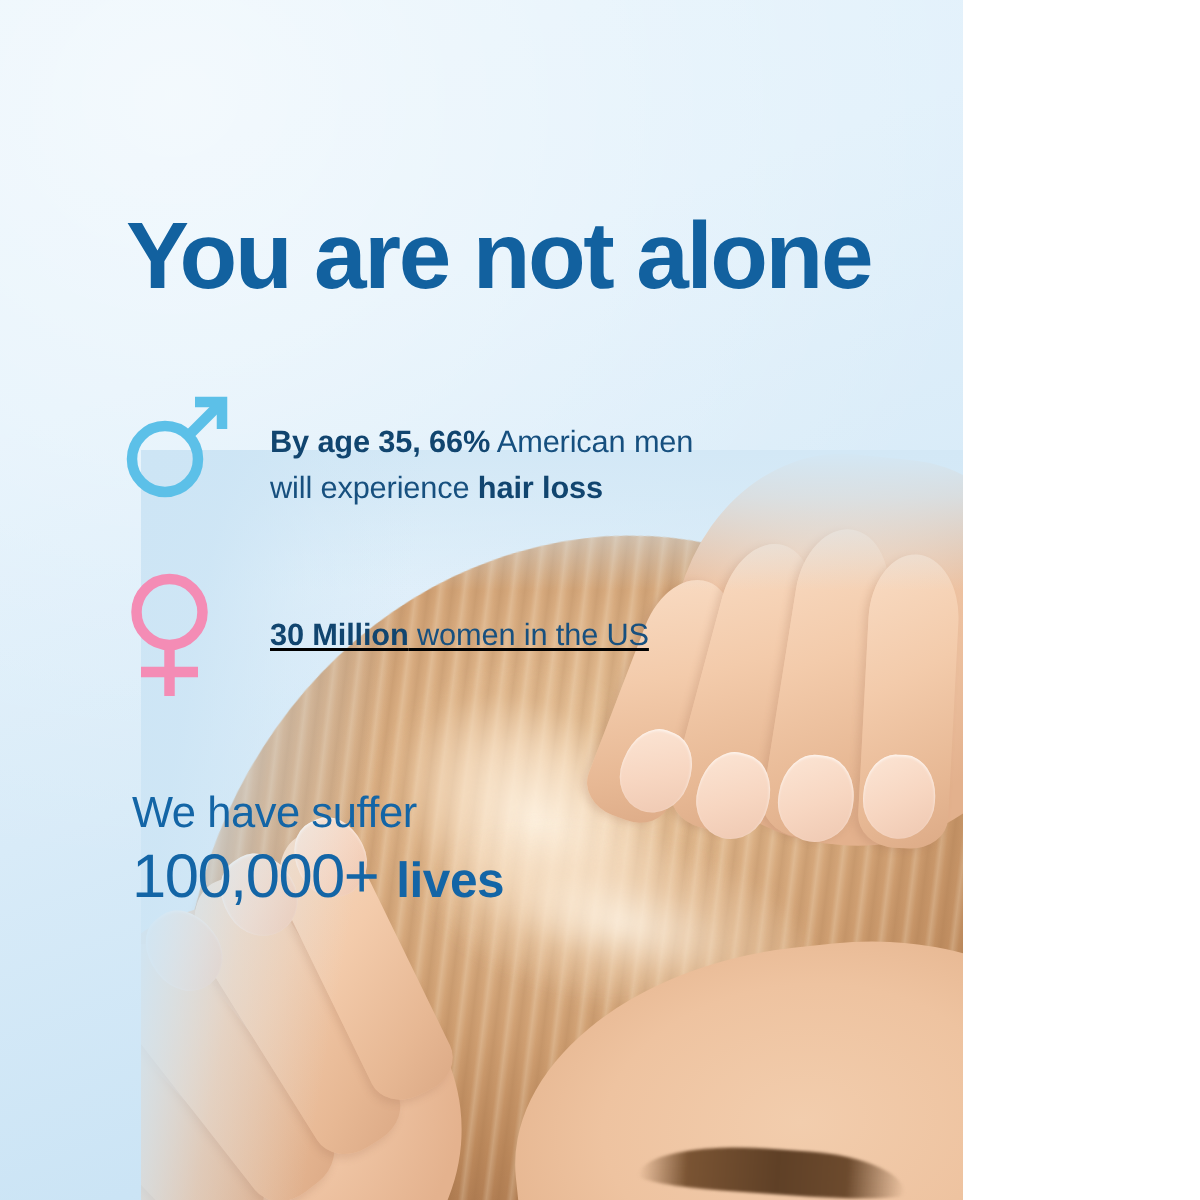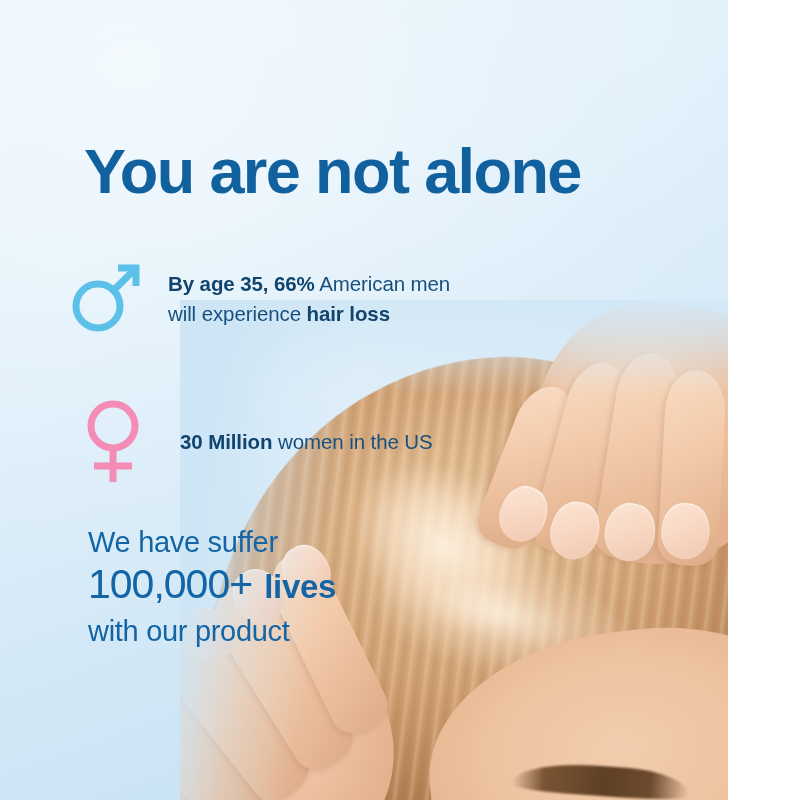--- a/index.html
+++ b/index.html
@@ -2,21 +2,21 @@
 <html><head>
 <meta charset="utf-8">
 <style>
   html, body {
     margin: 0;
     padding: 0;
     background: #ffffff;
   }
   #poster {
     position: relative;
-    width: 728px;
+    width: 642px;
     height: 800px;
     overflow: hidden;
     font-family: "Liberation Sans", sans-serif;
     background: linear-gradient(160deg, #e6f3fb 0%, #e2f1fb 28%, #d8ebf8 55%, #cbe4f5 80%, #c4e0f3 100%);
   }
   
   .bg-glow {
     position: absolute;
     inset: 0;
     background: radial-gradient(120% 90% at 18% 8%, rgba(255,255,255,0.55) 0%, rgba(255,255,255,0.16) 45%, rgba(255,255,255,0) 72%);
@@ -161,22 +161,22 @@
     color: #12619f;
     white-space: nowrap;
   }
 
   .stat {
     position: absolute;
     display: flex;
     align-items: center;
     gap: 22px;
   }
-  .stat-male   { left: 68px; top: 258px; }
-  .stat-female { left: 80px; top: 396px; }
+  .stat-male   { left: 80px; top: 258px; align-items: flex-end; }
+  .stat-female { left: 80px; top: 378px; text-decoration: underline; }
 
   .sym { flex: 0 0 auto; }
 
   .stat-text {
     font-size: 20.5px;
     line-height: 1.48;
     color: #17507f;
     font-weight: 400;
     letter-spacing: -0.1px;
   }
@@ -272,16 +272,15 @@
         <b>30 Million</b><span> women in the US</span>
       </div>
     </div>
   </div>
 
   <div class="promo">
     <div class="promo-line1">We have suffer</div>
     <div class="promo-line2">
       <span class="promo-big">100,000+</span><span class="promo-lives">lives</span>
     </div>
-    <div class="promo-line3">with our product</div>
   </div>
 
 </div>
 
 </body></html>

